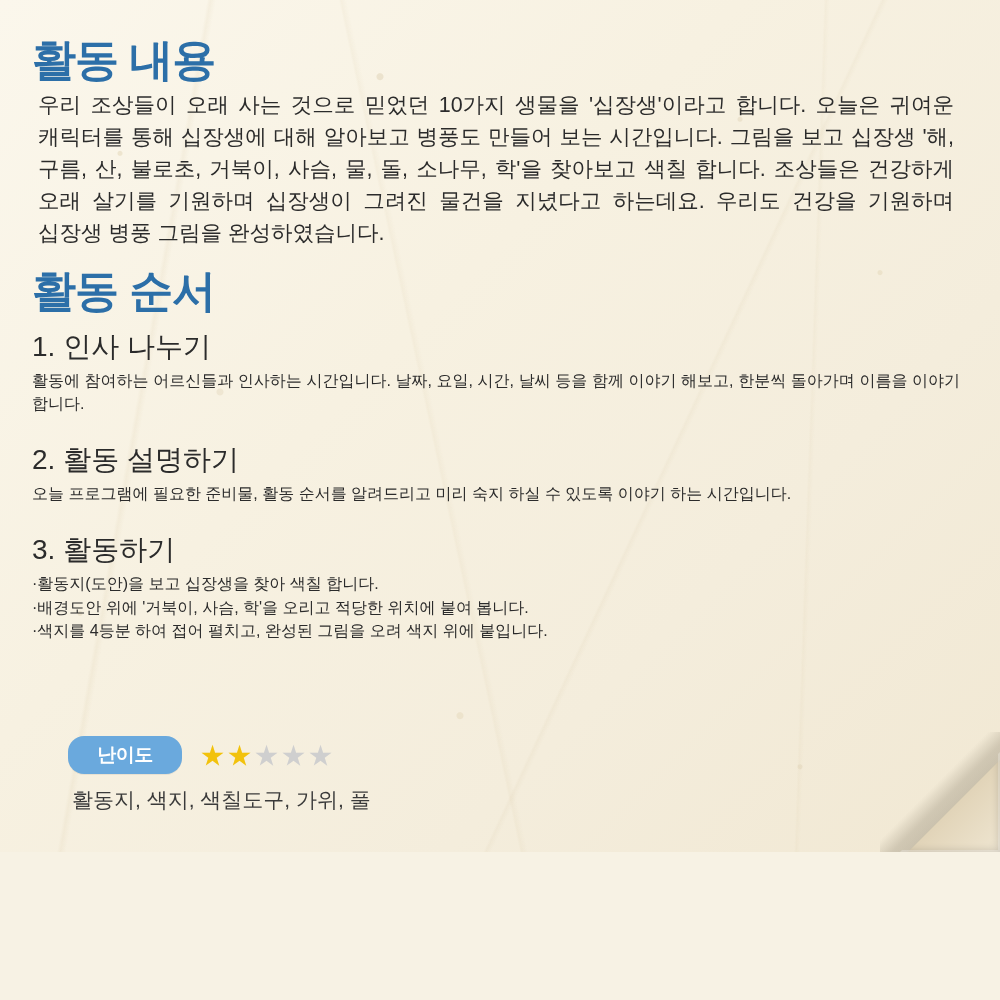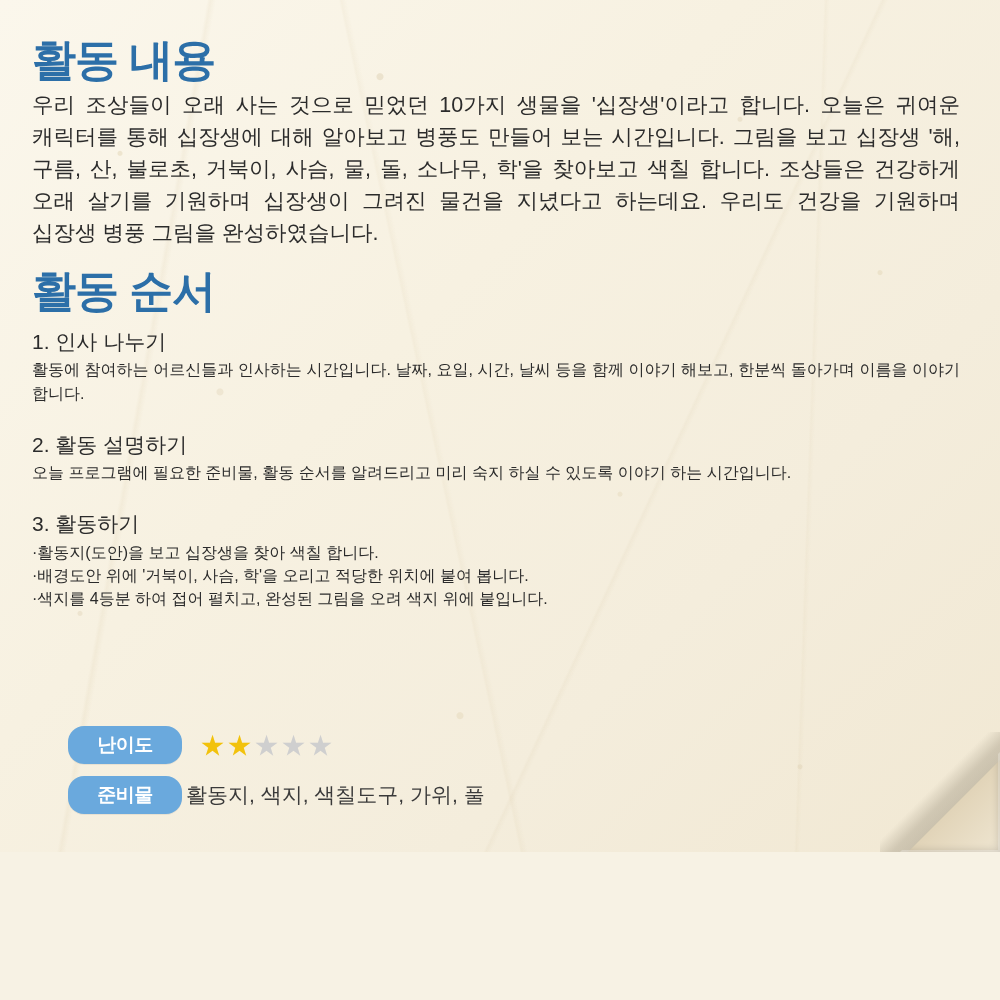--- a/index.html
+++ b/index.html
@@ -57,37 +57,37 @@
     font-weight: 700;
     color: #2c6fa8;
     letter-spacing: -1px;
     line-height: 1.1;
   }
   h1.section-title.second {
     margin-top: 18px;
   }
 
   p.body-text {
-    margin: 0;
+    margin: 6px;
     font-size: 21.5px;
     line-height: 1.48;
     color: #2b2b2b;
     text-align: justify;
     word-break: keep-all;
   }
 
   .steps {
     margin-top: 10px;
   }
   .step {
     margin-bottom: 24px;
   }
   .step:last-child { margin-bottom: 0; }
   .step-head {
-    font-size: 21px;
+    font-size: 28px;
     color: #2b2b2b;
     line-height: 1.5;
     margin: 0 0 1px 0;
   }
   .step-line {
     font-size: 16px;
     color: #2b2b2b;
     line-height: 1.45;
     margin: 0;
     text-align: justify;
@@ -210,21 +210,20 @@
 
     </div>
   </div>
 
   <div class="meta">
     <div class="meta-row">
       <span class="pill">난이도</span>
       <span class="stars"><span class="star-on">★★</span><span class="star-off">★★★</span></span>
     </div>
     <div class="meta-row">
-      <span class="pill">준비물</span>
       <span class="materials">활동지, 색지, 색칠도구, 가위, 풀</span>
     </div>
   </div>
 
   <div class="curl">
     <div class="shade"></div>
     <div class="fold"></div>
     <div class="edge"></div>
   </div>
 </div>

